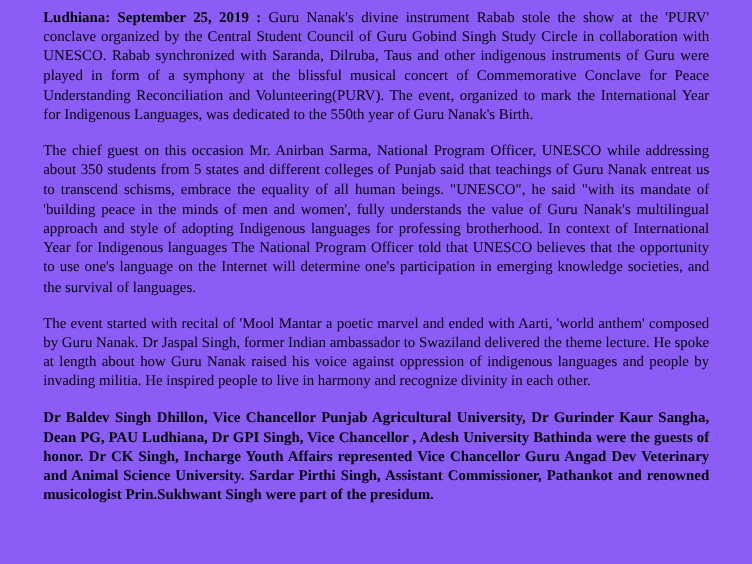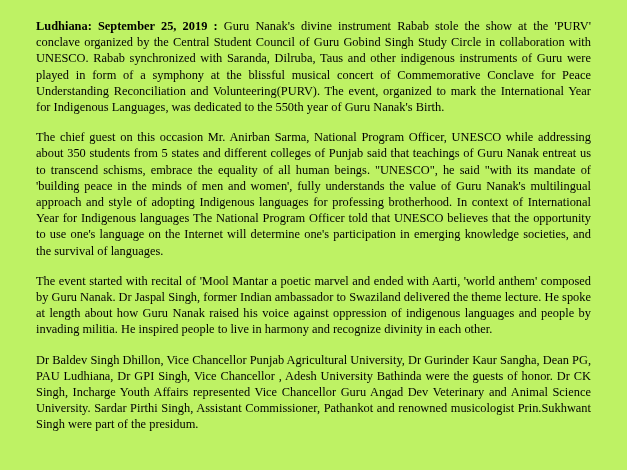--- a/index.html
+++ b/index.html
@@ -11,35 +11,36 @@
     height: 470px;
     background: #ffffff;
     font-family: "Liberation Serif", "DejaVu Serif", serif;
     color: #000000;
     overflow: hidden;
   }
   .page {
     box-sizing: border-box;
     width: 627px;
     height: 470px;
-    padding: 18px 36px 0 36px;
-    background: #bef264;
+    padding: 6px 36px 0 36px;
+    background: #8b5cf6;
   }
   .article {
     font-size: 12.4px;
     line-height: 16.2px;
     text-align: justify;
     text-justify: inter-word;
   }
   .para {
     margin: 0 0 14px 0;
     text-align: justify;
   }
   .para:last-child {
     margin-bottom: 16px;
+    font-weight: bold;
   }
   .dateline {
     font-weight: bold;
   }
 </style>
 </head>
 <body>
 
 <div class="page">
   <div class="article">

